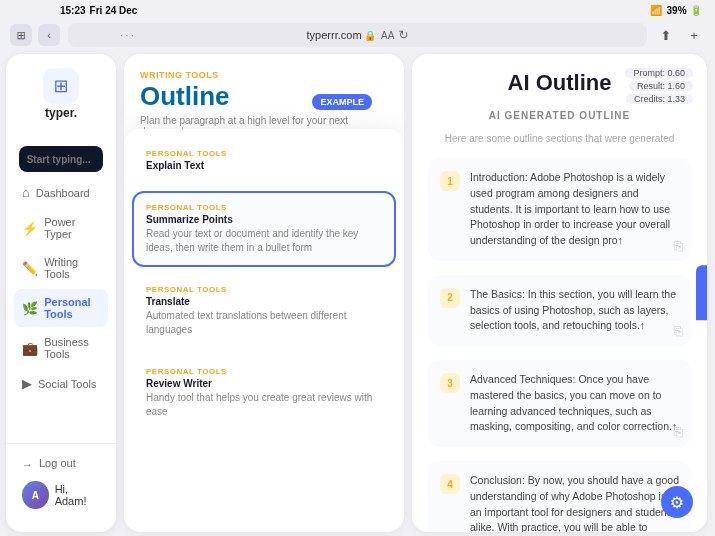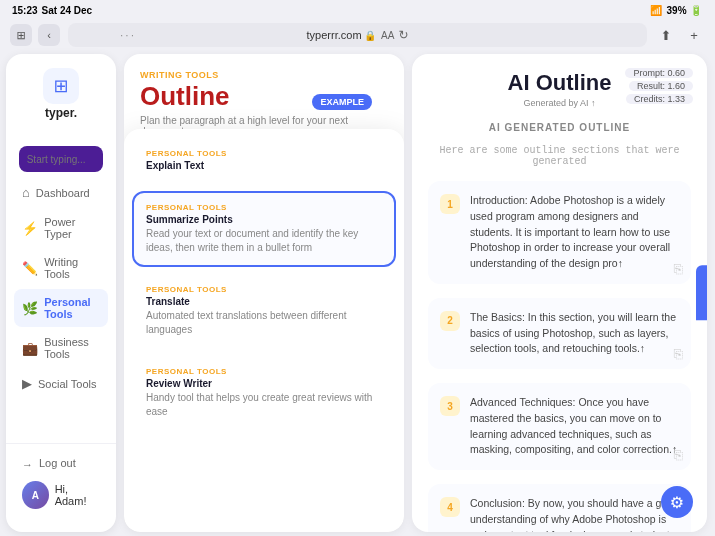--- a/index.html
+++ b/index.html
@@ -15,20 +15,21 @@
     
     .status-bar {
       height: 20px;
       background: #f0f0f5;
       display: flex;
       align-items: center;
       justify-content: space-between;
       padding: 0 12px;
       font-size: 10px;
       font-weight: 600;
+      margin-left: 48px;
     }
     .status-left, .status-right { display: flex; align-items: center; gap: 4px; }
 
     
     .browser-bar {
       height: 30px;
       background: #f0f0f5;
       display: flex;
       align-items: center;
       padding: 0 10px;
@@ -95,23 +96,23 @@
       display: flex; align-items: center; gap: 6px;
       padding: 7px 8px;
       border-radius: 8px;
       cursor: pointer;
       font-size: 11px; color: #666;
       margin-bottom: 2px;
     }
     .sidebar-item.active { background: #f0f4ff; color: #4a6cf7; font-weight: 600; }
     .sidebar-item .s-icon { font-size: 13px; }
     .sidebar-search-input {
-      background: #4c1d95; border-radius: 8px; border: none;
+      background: #0f172a; border-radius: 8px; border: none;
       width: 90%; margin: 6px 5%;
-      height: 26px; padding: 0 8px; font-size: 10px; color: #888;
+      height: 26px; padding: 0 8px; font-size: 10px; color: #888; font-weight: bold;
     }
 
     .sidebar-footer {
       width: 100%; padding: 8px;
       border-top: 1px solid #f0f0f5;
     }
     .sidebar-footer-item {
       display: flex; align-items: center; gap: 6px;
       padding: 5px 8px;
       border-radius: 8px;
@@ -148,21 +149,21 @@
       border-radius: 16px;
       padding: 16px;
       position: relative;
       box-shadow: 0 2px 10px rgba(0,0,0,0.06);
       overflow: hidden;
     }
     .writing-tools-label {
       font-size: 9px; font-weight: 700; color: #f5a623; text-transform: uppercase; letter-spacing: 0.5px;
     }
     .outline-title {
-      font-size: 26px; font-weight: 800; color: #b91c1c; line-height: 1.1;
+      font-size: 26px; font-weight: 800; color: #0369a1; line-height: 1.1;
       margin: 2px 0 4px;
     }
     .outline-subtitle { font-size: 10px; color: #888; margin-bottom: 12px; }
     .example-badge {
       position: absolute; top: 24px; right: 16px;
       background: #4a6cf7; color: white;
       font-size: 9px; font-weight: 600; padding: 3px 8px;
       border-radius: 12px; text-transform: uppercase;
     }
 
@@ -218,21 +219,21 @@
       display: flex; flex-direction: column; gap: 3px; align-items: flex-end;
     }
     .badge {
       font-size: 9px; color: #555; background: #f0f0f8; border-radius: 8px; padding: 0 8px;
     }
 
     .ai-generated-label {
       font-size: 10px; font-weight: 700; color: #888; text-align: center;
       margin-bottom: 12px; text-transform: uppercase; letter-spacing: 1px;
     }
-    .ai-generated-subtitle { font-size: 10px; color: #aaa; text-align: center; margin-bottom: 14px; font-family: Liberation Mono, monospace; }
+    .ai-generated-subtitle { font-size: 10px; color: #aaa; text-align: center; margin-bottom: 14px; }
 
     .outline-item {
       display: flex; gap: 10px;
       margin-bottom: 14px;
       padding: 12px;
       background: #fafbff;
       border-radius: 12px;
       position: relative;
     }
     .outline-number {
@@ -263,21 +264,21 @@
     .outline-panel-content {
       position: relative; z-index: 1;
     }
   </style>
 </head>
 <body>
 
 <div class="status-bar">
   <div class="status-left">
     <span>15:23</span>
-    <span>Sat 24 Dec</span>
+    <span>Fri 24 Dec</span>
   </div>
   <div class="status-right">
     <span>📶</span>
     <span>39%</span>
     <span>🔋</span>
   </div>
 </div>
 
 <div class="browser-bar">
   <div class="browser-nav">
@@ -421,21 +422,20 @@
     <div class="ai-panel">
 
       <div class="prompt-badges">
         <span class="badge">Prompt: 0.60</span>
         <span class="badge">Result: 1.60</span>
         <span class="badge">Credits: 1.33</span>
       </div>
 
       <div class="ai-panel-header">
         <div class="ai-title">AI Outline</div>
-        <div class="ai-subtitle">Generated by AI ↑</div>
       </div>
 
       <div class="ai-generated-label">AI GENERATED OUTLINE</div>
       <div class="ai-generated-subtitle">Here are some outline sections that were generated</div>
 
       <div class="outline-item">
         <div class="outline-number">1</div>
         <div class="outline-item-text">Introduction: Adobe Photoshop is a widely used program among designers and students. It is important to learn how to use Photoshop in order to increase your overall understanding of the design pro↑</div>
         <span class="copy-btn">⎘</span>
       </div>

